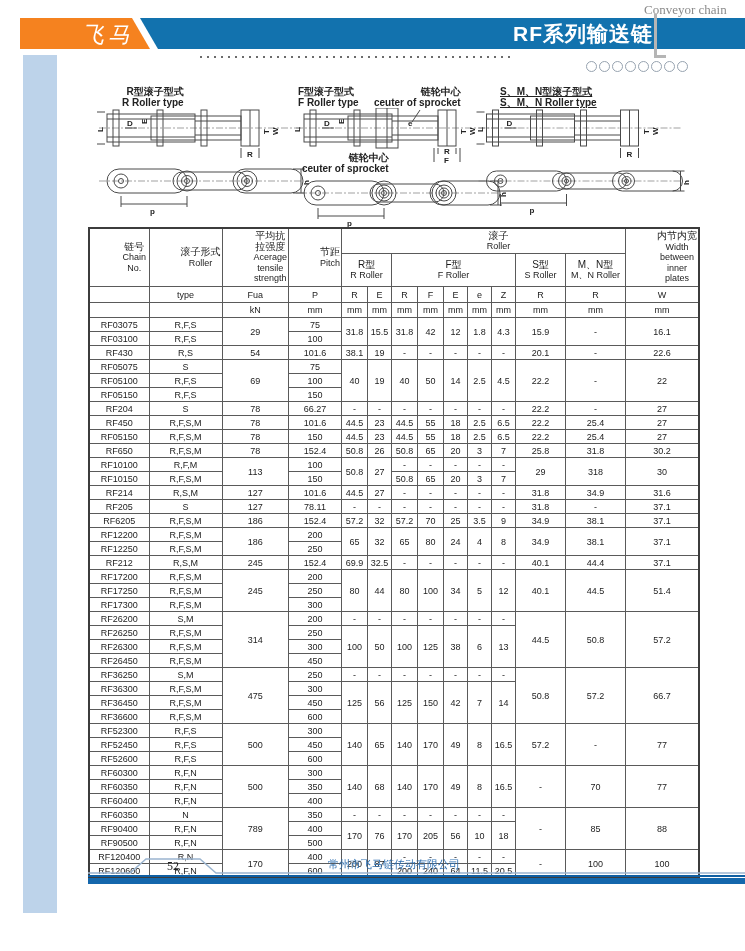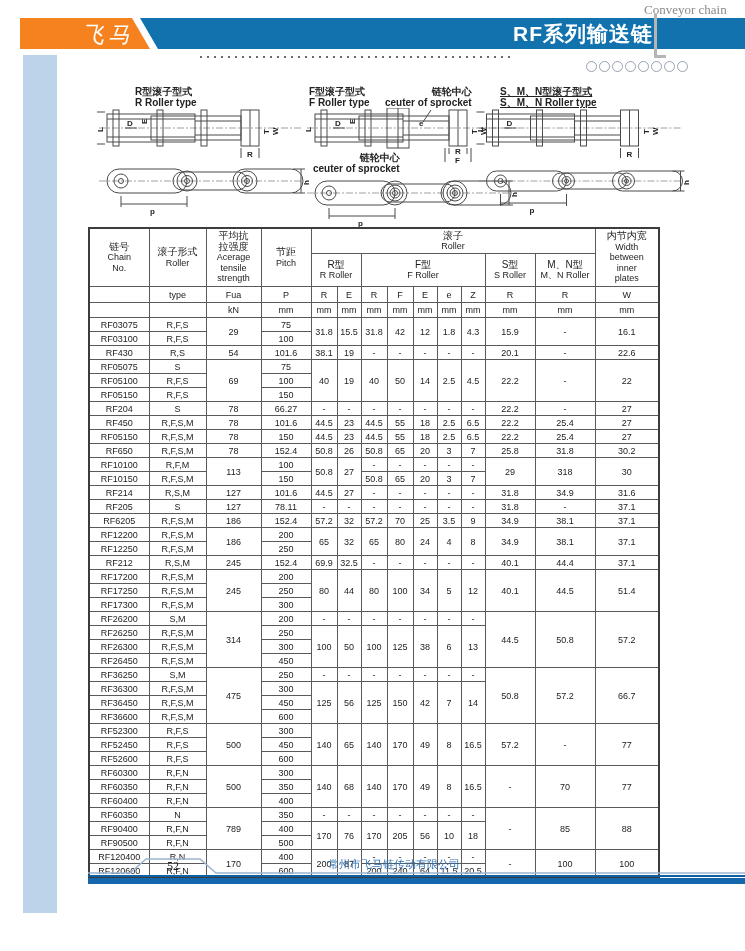--- a/index.html
+++ b/index.html
@@ -41,21 +41,21 @@
 
   
   .spec-table{position:absolute;left:88px;top:227px;border-collapse:collapse;
       table-layout:fixed;font-size:9px;color:#1c1c1c;background:#fff;
       border:2px solid #3c3c3c;}
   .spec-table th,.spec-table td{border:1px solid #5a5a5a;font-weight:normal;
       text-align:center;vertical-align:middle;padding:0 1px;white-space:nowrap;
       overflow:hidden;}
   .spec-table thead th{font-size:9px;line-height:10.5px;}
   .spec-table thead .cn{font-size:10px;}
-  .h-row-a th{height:24px;}
+  .h-row-a th{height:24px;padding-left:31px;}
   .h-row-b th{height:32px;}
   .symbol-row td{height:15px;}
   .unit-row td{height:14px;margin-top:28px;}
   .spec-table tbody td{height:13px;}
 
   
   .footer-rule{left:88px;top:857px;}
   .footer-company{left:328px;top:857px;display:flex;gap:20px;font-size:11px;
       color:var(--footer-text-blue);white-space:nowrap;}
   .footer-company .cn{font-weight:normal;}
@@ -83,21 +83,21 @@
     <i></i>
     <i></i>
     <i></i>
     <i></i>
     <i></i>
     <i></i>
     <i></i>
 </div>
 
 <div class="diagram" style="left:95px;top:86px;width:220px;">
-  <div class="diag-title" style="left:40px;">
+  <div class="diag-title" style="left:27px;text-align:right;">
     <div>R型滚子型式</div>
     <div>R Roller type</div>
   </div>
   <svg width="215" height="120" viewBox="0 0 215 120">
     <g class="art">
       <line class="cl" x1="4" y1="20" x2="208" y2="20"></line>
       <rect x="12" y="6" width="88" height="28"></rect>
       <line x1="12" y1="11" x2="100" y2="11"></line>
         <line x1="12" y1="29" x2="100" y2="29"></line>
       <rect x="56" y="8" width="90" height="24"></rect>
@@ -138,21 +138,21 @@
         <line x1="26" y1="38" x2="92" y2="38"></line>
       <text class="lbl" x="55" y="48">p</text>
       <line x1="198" y1="3" x2="210" y2="3"></line>
         <line x1="198" y1="27" x2="210" y2="27"></line>
         <line x1="206" y1="3" x2="206" y2="27"></line>
       <text class="lbl" transform="translate(214,19) rotate(-90)">h</text>
     </g>
   </svg>
 </div>
 
-<div class="diagram" style="left:303px;top:86px;width:225px;">
+<div class="diagram" style="left:292px;top:86px;width:225px;">
   <div class="diag-title" style="left:6px;">
     <div>F型滚子型式</div>
     <div>F Roller type</div>
   </div>
   <div class="sprocket-note" style="left:82px;top:0;">
     <div>链轮中心</div>
     <div>ceuter of sprocket</div>
   </div>
   <div class="sprocket-note" style="left:10px;top:66px;">
     <div>链轮中心</div>

